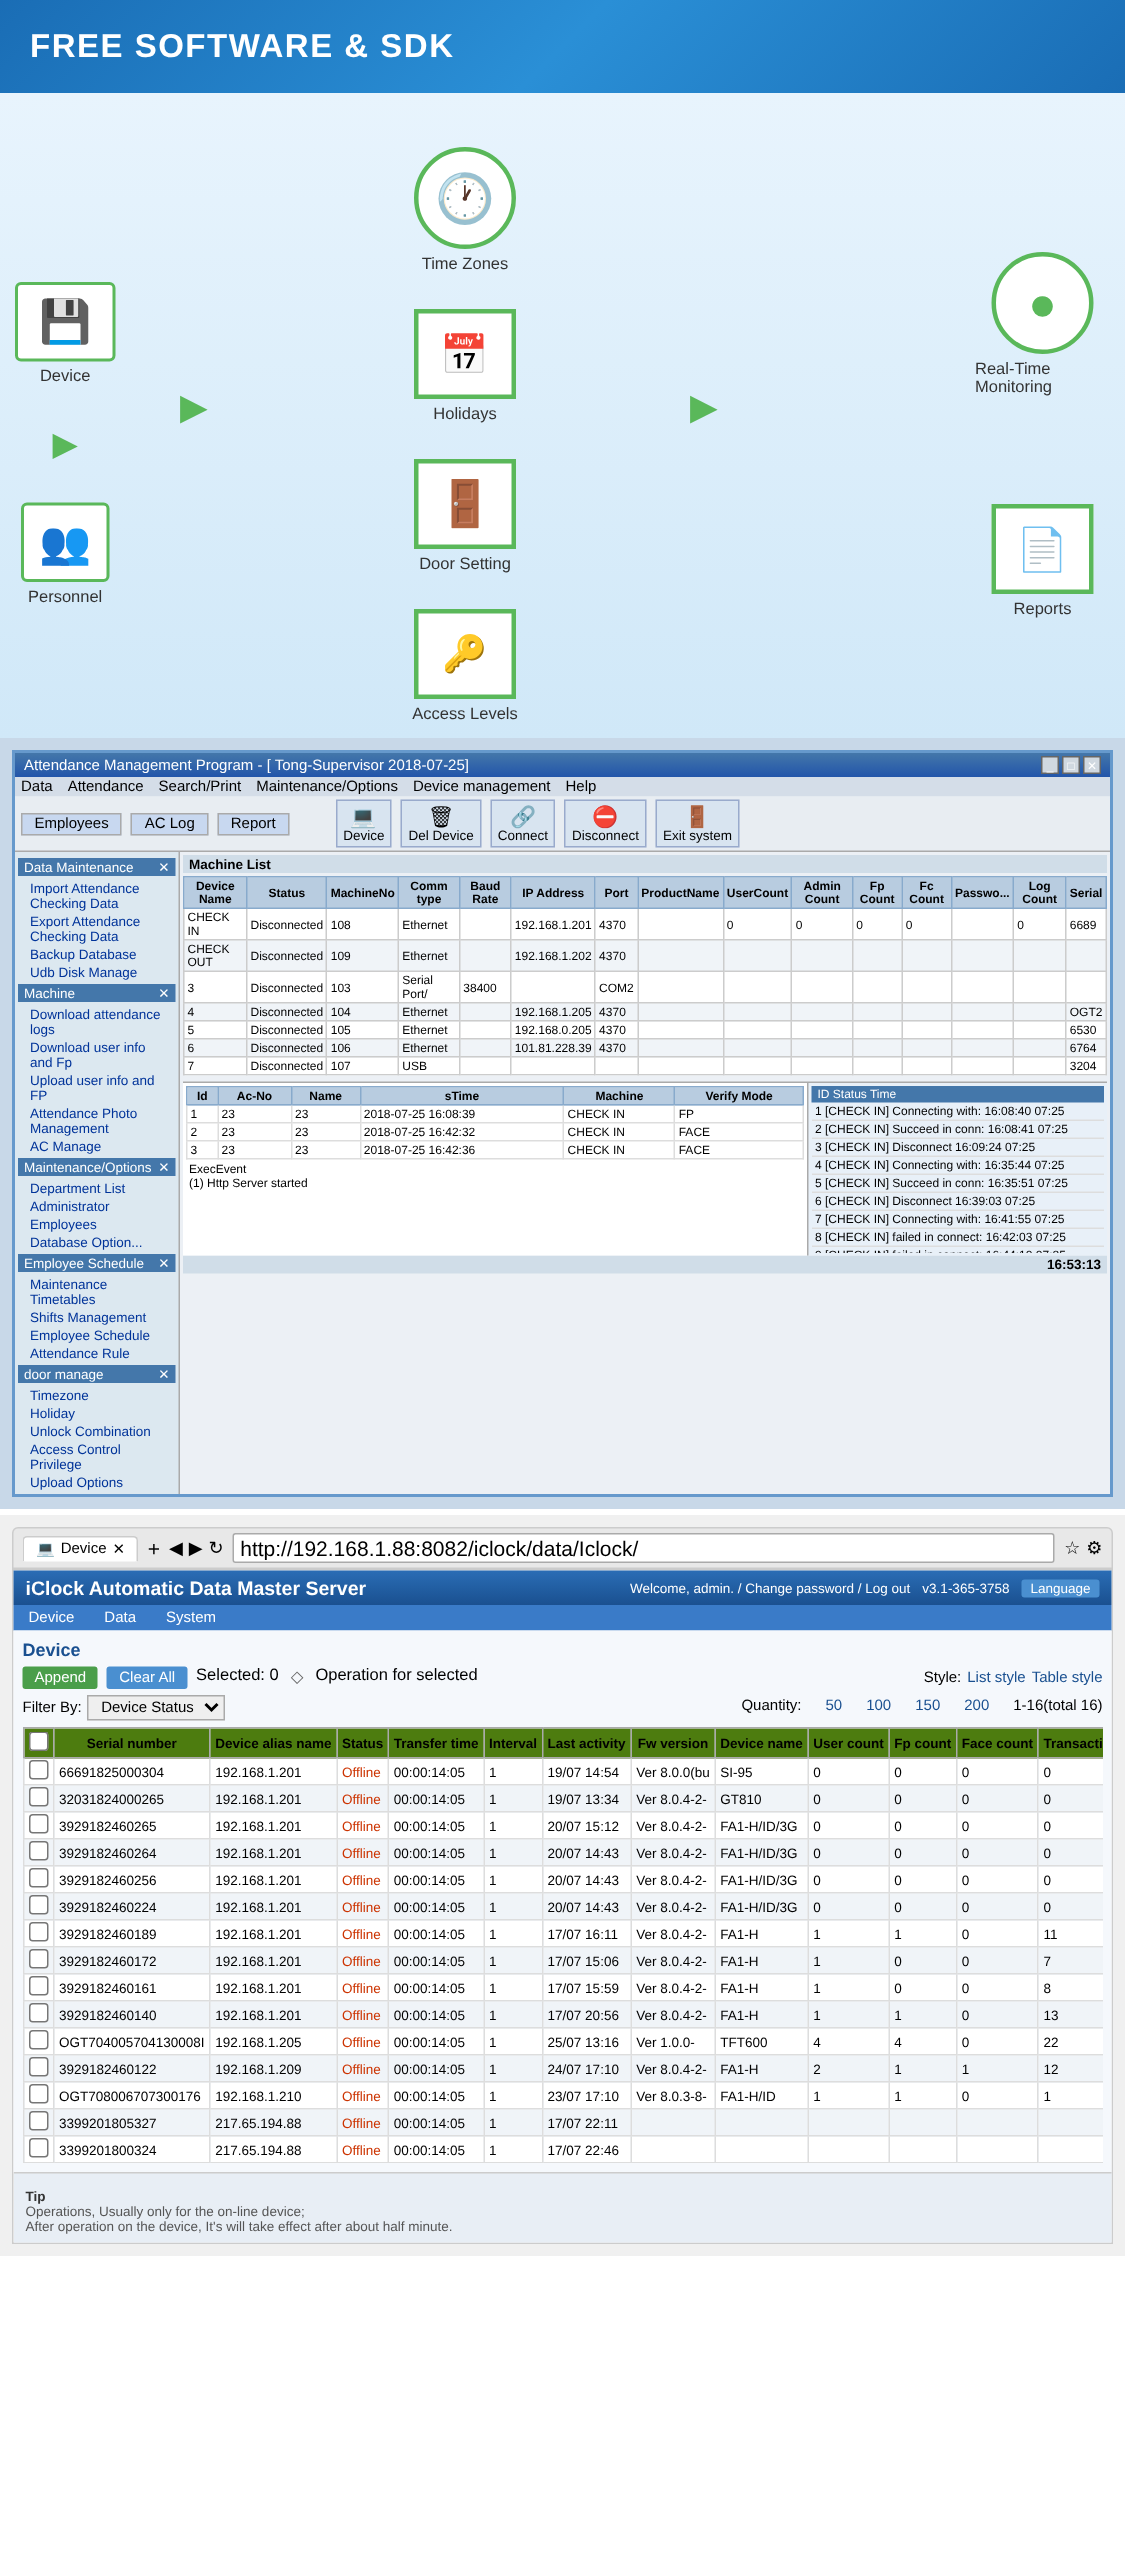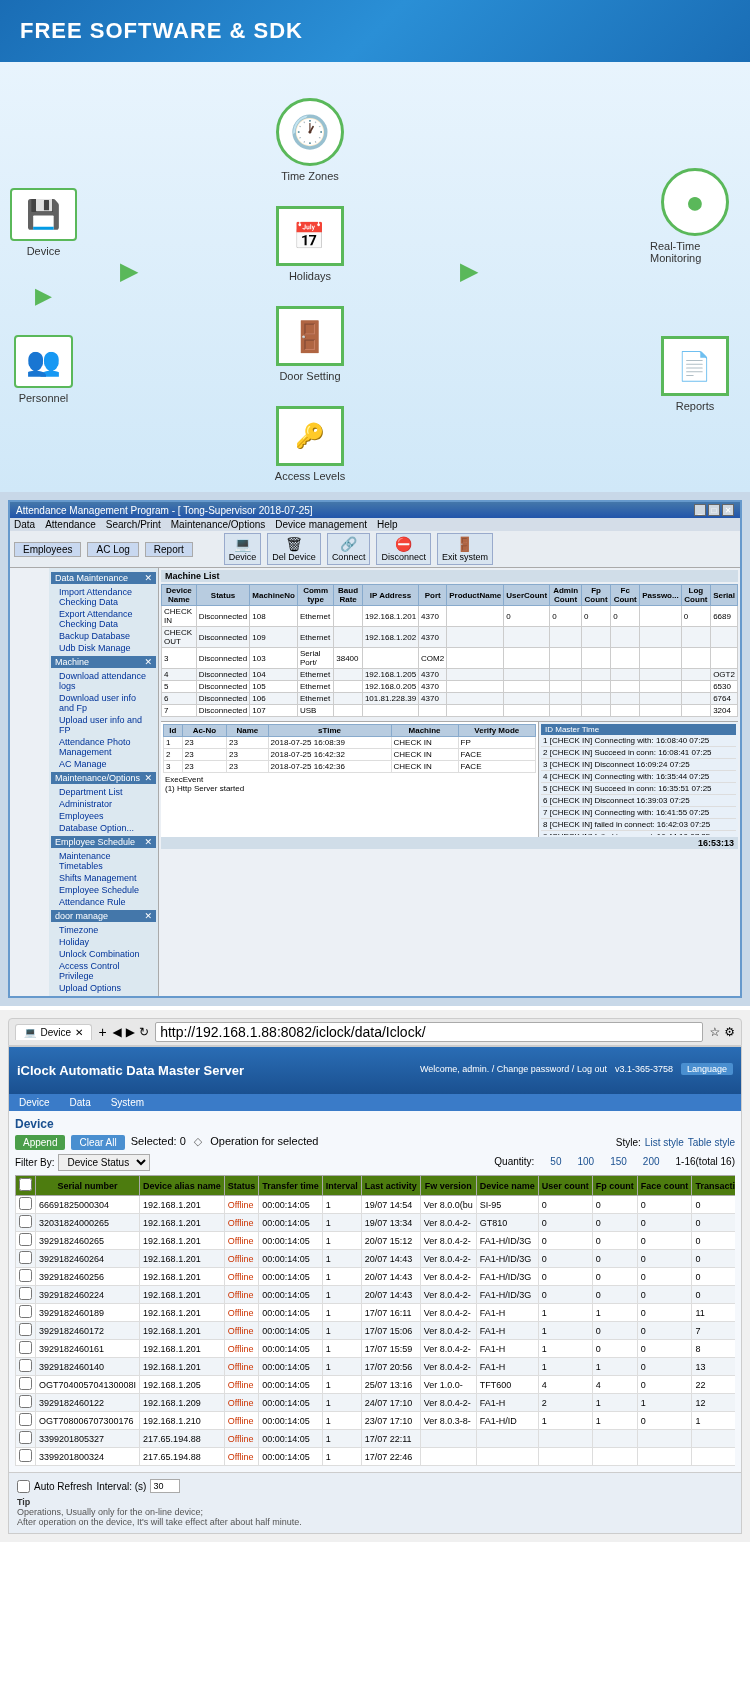--- a/index.html
+++ b/index.html
@@ -69,21 +69,21 @@
       background: #e8edf2; padding: 2px 4px;
       display: flex; align-items: center; gap: 6px; border-bottom: 1px solid #aaa;
     }
     .att-btn {
       display: flex; flex-direction: column; align-items: center;
       font-size: 9px; background: #d8e4f0; border: 1px solid #99aacc;
       padding: 2px 4px; cursor: pointer;
     }
     .att-btn-icon { font-size: 14px; }
 
-    .att-body { display: flex; padding-left: 39px; }
+    .att-body { display: flex; }
     .att-sidebar {
       width: 110px; background: #dce8f0; border-right: 1px solid #aaa;
       font-size: 9px; padding: 2px;
     }
     .sidebar-section-header {
       background: #4477aa; color: #fff; padding: 1px 4px; margin: 2px 0;
       display: flex; justify-content: space-between;
     }
     .sidebar-item { padding: 1px 8px; color: #003399; cursor: pointer; }
 
@@ -123,22 +123,22 @@
     .browser-controls { display: flex; gap: 4px; align-items: center; }
     .browser-ctrl-btn { font-size: 12px; cursor: pointer; }
     .browser-url { flex: 1; background: #fff; border: 1px solid #aaa; padding: 1px 4px; font-size: 14px; border-radius: 2px; }
     .browser-actions { display: flex; gap: 4px; font-size: 12px; }
 
     .web-app {
       background: #fff; border: 1px solid #ccc;
     }
     .web-header {
       background: linear-gradient(180deg, #2a6db5, #1a5090);
-      color: #fff; padding: 16px 8px;
-      display: flex; justify-content: space-between; align-items: flex-start;
+      color: #fff; padding: 4px 8px;
+      display: flex; justify-content: space-between; align-items: center;
       font-size: 10px;
     }
     .web-header-title { font-size: 13px; font-weight: bold; }
     .web-nav { background: #3a7bc8; display: flex; gap: 0; }
     .web-nav-item { color: #fff; padding: 3px 10px; font-size: 10px; cursor: pointer; }
 
     .web-content { padding: 6px; background: #f5f8fc; }
     .web-section-title { font-size: 12px; font-weight: bold; color: #1a5090; margin-bottom: 4px; }
 
     .web-toolbar { display: flex; gap: 6px; margin-bottom: 4px; flex-wrap: wrap; }
@@ -494,21 +494,21 @@
                   </tr>
                 </tbody>
             </table>
             <div style="padding:2px;font-size:8px;">
               <div>ExecEvent</div>
               <div>(1) Http Server started</div>
             </div>
           </div>
 
           <div class="att-event-panel">
-            <div class="att-event-header">ID  Master  Time</div>
+            <div class="att-event-header">ID  Status  Time</div>
             <div id="event-list" style="font-size:8px;overflow-y:auto;max-height:100px;">
                 <div style="padding: 1px 2px; border-bottom: 1px solid rgb(221, 221, 221);">1 [CHECK IN] Connecting with: 16:08:40 07:25</div>
                 <div style="padding: 1px 2px; border-bottom: 1px solid rgb(221, 221, 221);">2 [CHECK IN] Succeed in conn: 16:08:41 07:25</div>
                 <div style="padding: 1px 2px; border-bottom: 1px solid rgb(221, 221, 221);">3 [CHECK IN] Disconnect  16:09:24 07:25</div>
                 <div style="padding: 1px 2px; border-bottom: 1px solid rgb(221, 221, 221);">4 [CHECK IN] Connecting with: 16:35:44 07:25</div>
                 <div style="padding: 1px 2px; border-bottom: 1px solid rgb(221, 221, 221);">5 [CHECK IN] Succeed in conn: 16:35:51 07:25</div>
                 <div style="padding: 1px 2px; border-bottom: 1px solid rgb(221, 221, 221);">6 [CHECK IN] Disconnect  16:39:03 07:25</div>
                 <div style="padding: 1px 2px; border-bottom: 1px solid rgb(221, 221, 221);">7 [CHECK IN] Connecting with: 16:41:55 07:25</div>
                 <div style="padding: 1px 2px; border-bottom: 1px solid rgb(221, 221, 221);">8 [CHECK IN] failed in connect: 16:42:03 07:25</div>
                 <div style="padding: 1px 2px; border-bottom: 1px solid rgb(221, 221, 221);">9 [CHECK IN] failed in connect: 16:44:10 07:25</div>
@@ -840,25 +840,19 @@
                 <td></td>
                 <td></td>
                 <td></td>
               </tr>
             </tbody>
         </table>
       </div>
     </div>
 
     <div class="web-footer">
-      <div class="auto-refresh">
-        <input type="checkbox" style="">
-        <span>Auto Refresh</span>
-        <span>Interval: (s)</span>
-        <input class="refresh-input" type="text" value="30" style="">
-      </div>
       <div class="tip-section">
         <span class="tip-title">Tip</span><br>
         <span>Operations, Usually only for the on-line device;<br>After operation on the device, It's will take effect after about half minute.</span>
       </div>
     </div>
   </div>
 </div>
 
 </body></html>

